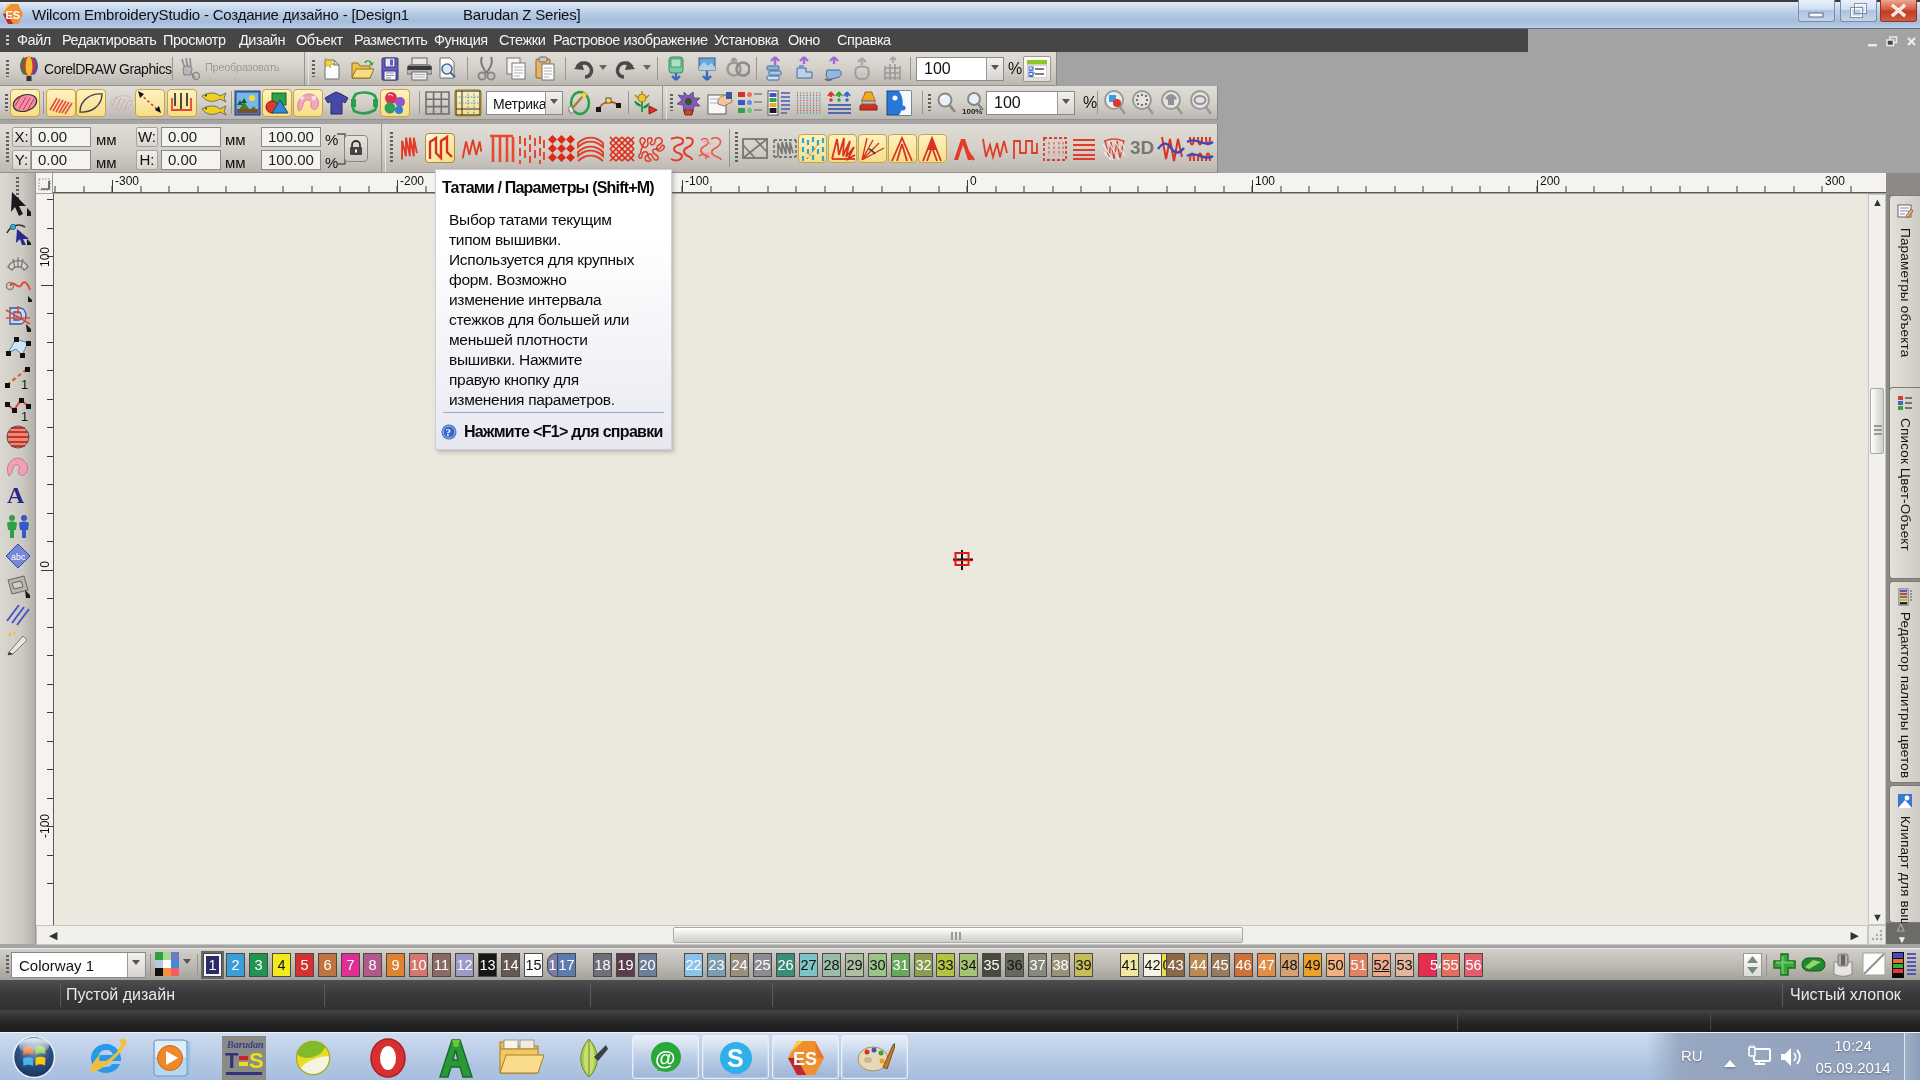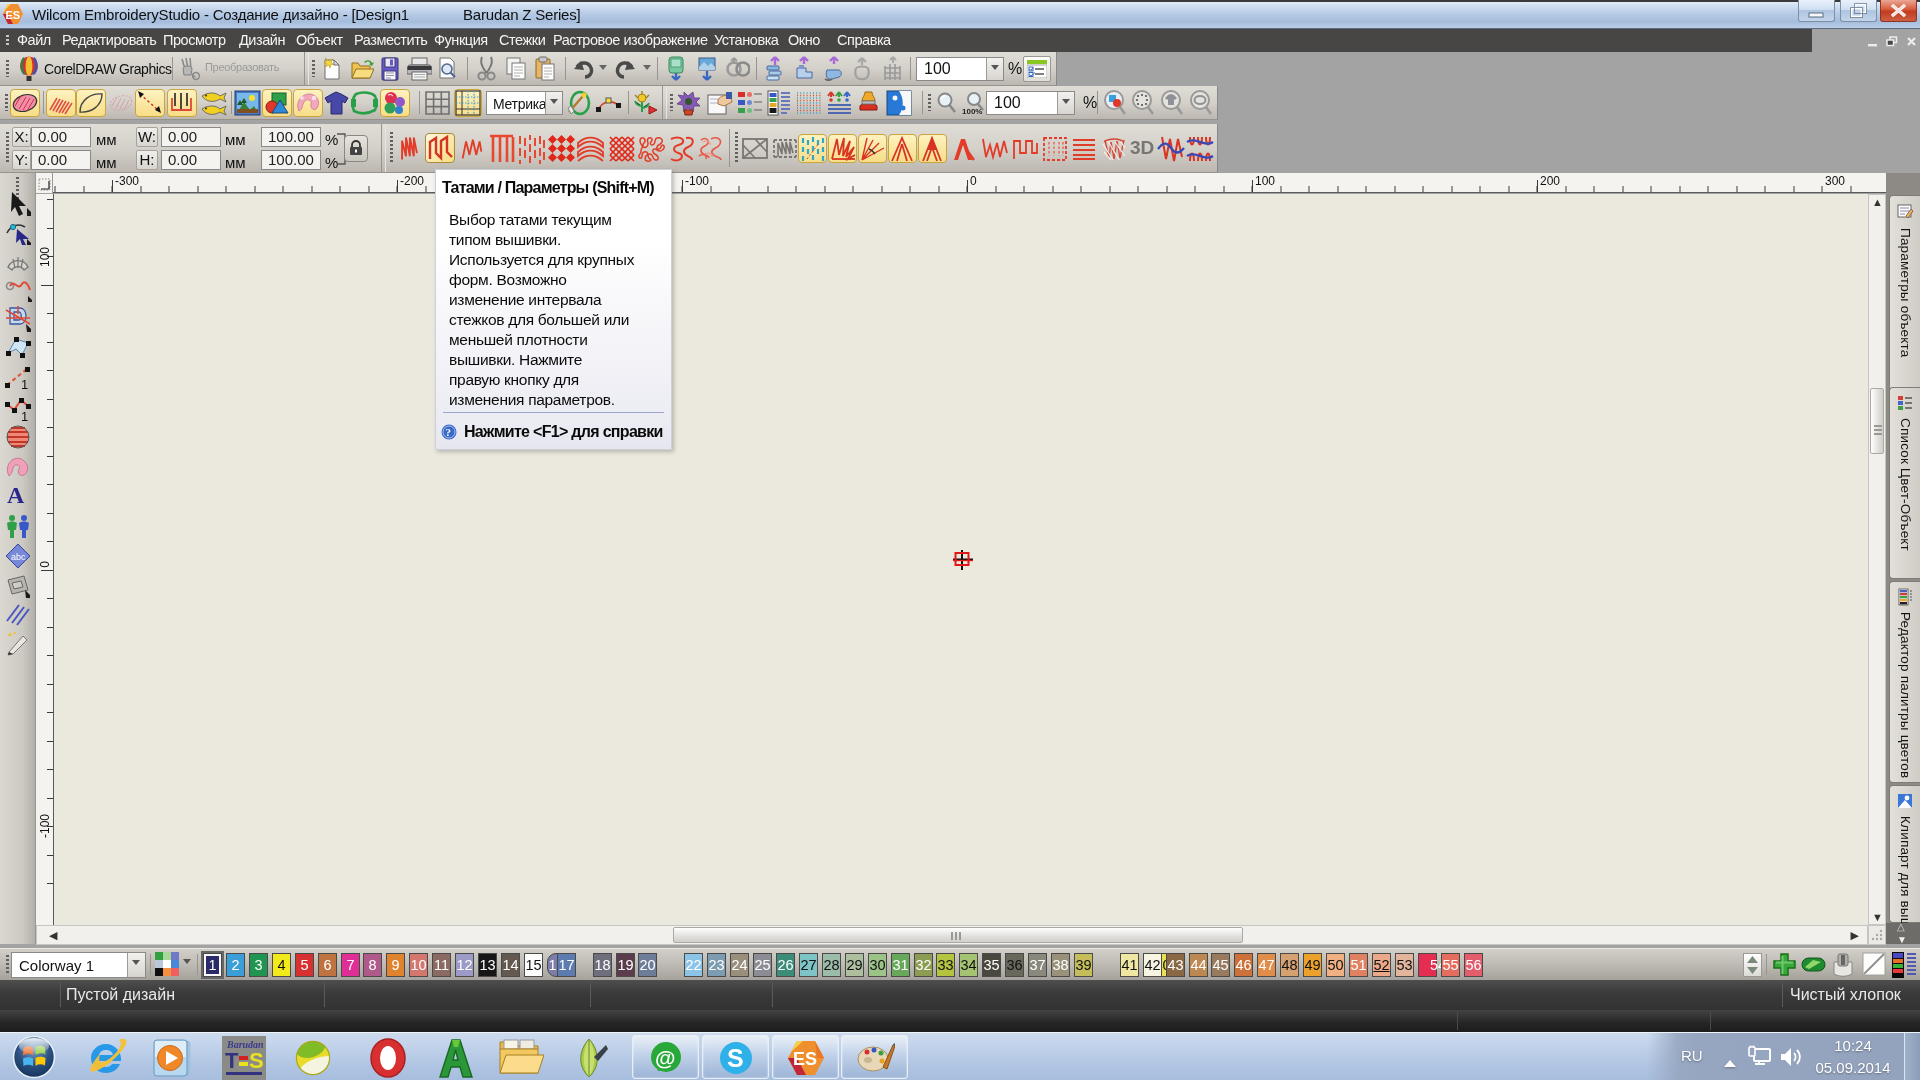--- a/index.html
+++ b/index.html
@@ -12,21 +12,21 @@
 #titlebar { left:0; top:0; width:1920px; height:29px;
   background:linear-gradient(#eef4fb 0%, #d4e1f2 18%, #b4c9e4 52%, #a5bddc 78%, #bccfe8 100%);
   border-bottom:1px solid #5c6b7e; }
 #title-text { left:32px; top:6px; font-size:15px; color:#101010; white-space:pre; letter-spacing:-0.2px; }
 .winbtn { top:0px; height:22px; border:1px solid #7e8ea3; border-top:none; border-radius:0 0 3px 3px; }
 #btn-min  { left:1798px; width:37px; background:linear-gradient(#e9f1fb 0%, #cfdff1 45%, #aec4e0 50%, #c2d4ea 100%); }
 #btn-max  { left:1840px; width:37px; background:linear-gradient(#e9f1fb 0%, #cfdff1 45%, #aec4e0 50%, #c2d4ea 100%); }
 #btn-close{ left:1880px; width:37px; background:linear-gradient(#eaa795 0%, #d95f41 42%, #c23d20 55%, #cd5f43 100%); border-color:#8e3626; }
 
 
-#menubar { left:0; top:29px; width:1812px; height:23px; background:#474645; color:#f4f4f4; font-size:14.5px; }
+#menubar { left:0; top:29px; width:1528px; height:23px; background:#474645; color:#f4f4f4; font-size:14.5px; }
 #menubar .mi { position:absolute; top:3px; letter-spacing:-0.45px; }
 .dotsw { position:absolute; width:3px;
   background-image:repeating-linear-gradient(#c8c8c8 0 2px, transparent 2px 4px); }
 
 
 .tb { background:linear-gradient(#e0ddd6 0%, #d4d1ca 50%, #bcb8b1 100%); border-right:1px solid #8a8884; border-bottom:1px solid #96928c; }
 #tb1 { left:0; top:52px; width:1057px; height:34px; }
 #tb2 { left:0; top:86px; width:1218px; height:34px; }
 #tb3 { left:0; top:124px; width:1218px; height:49px; }
 .vsep { position:absolute; width:1px; background:#98958f; top:5px; bottom:5px; }

